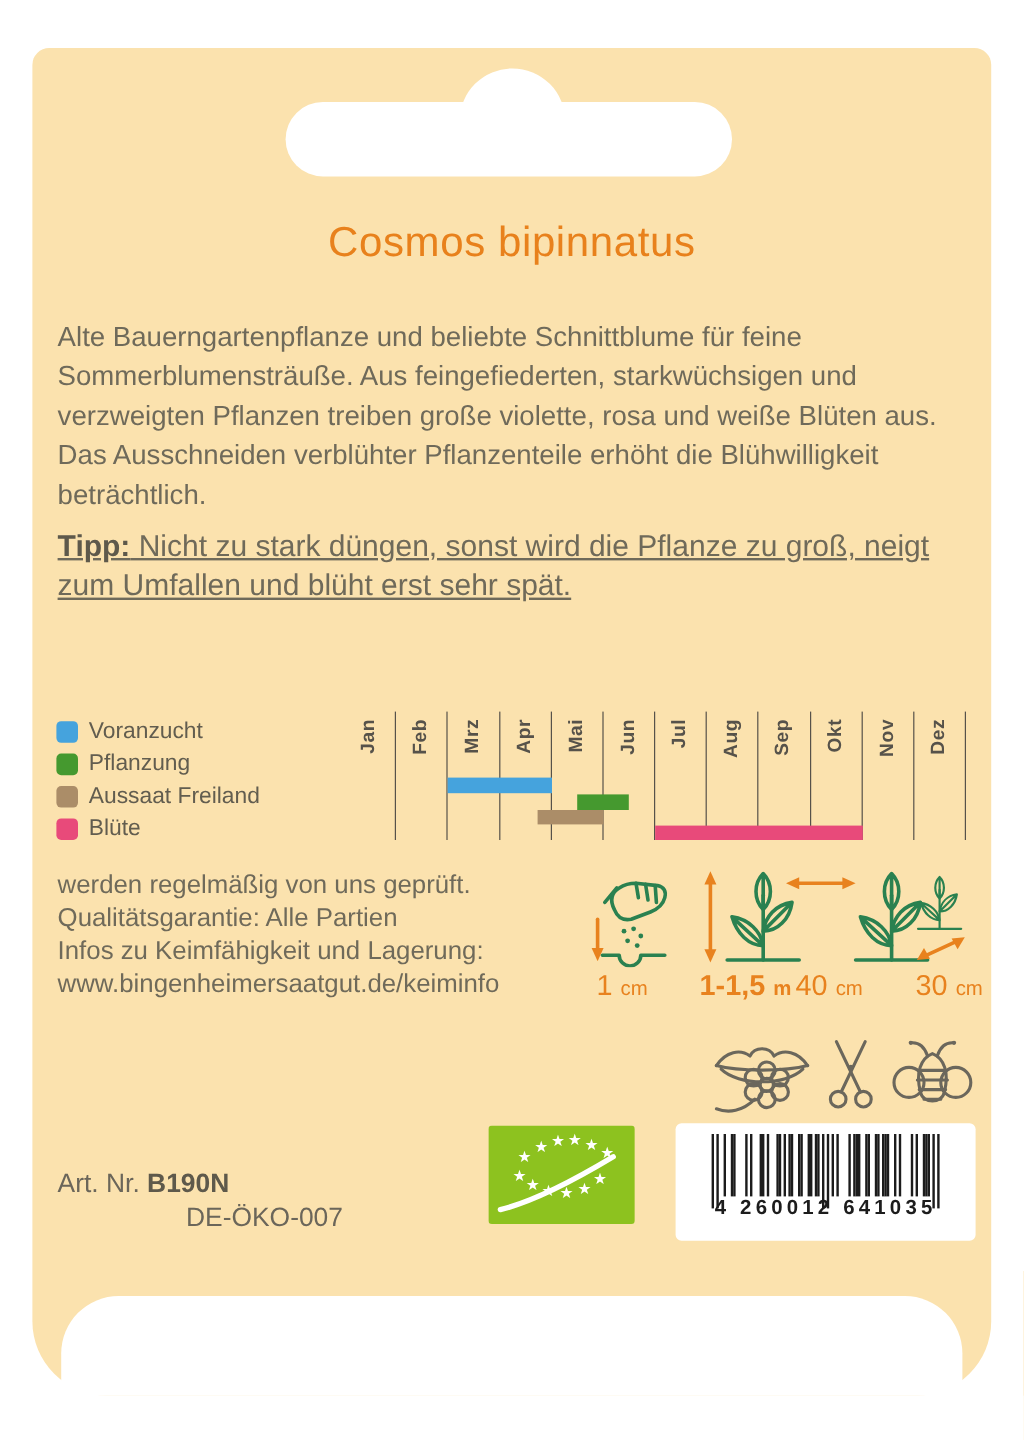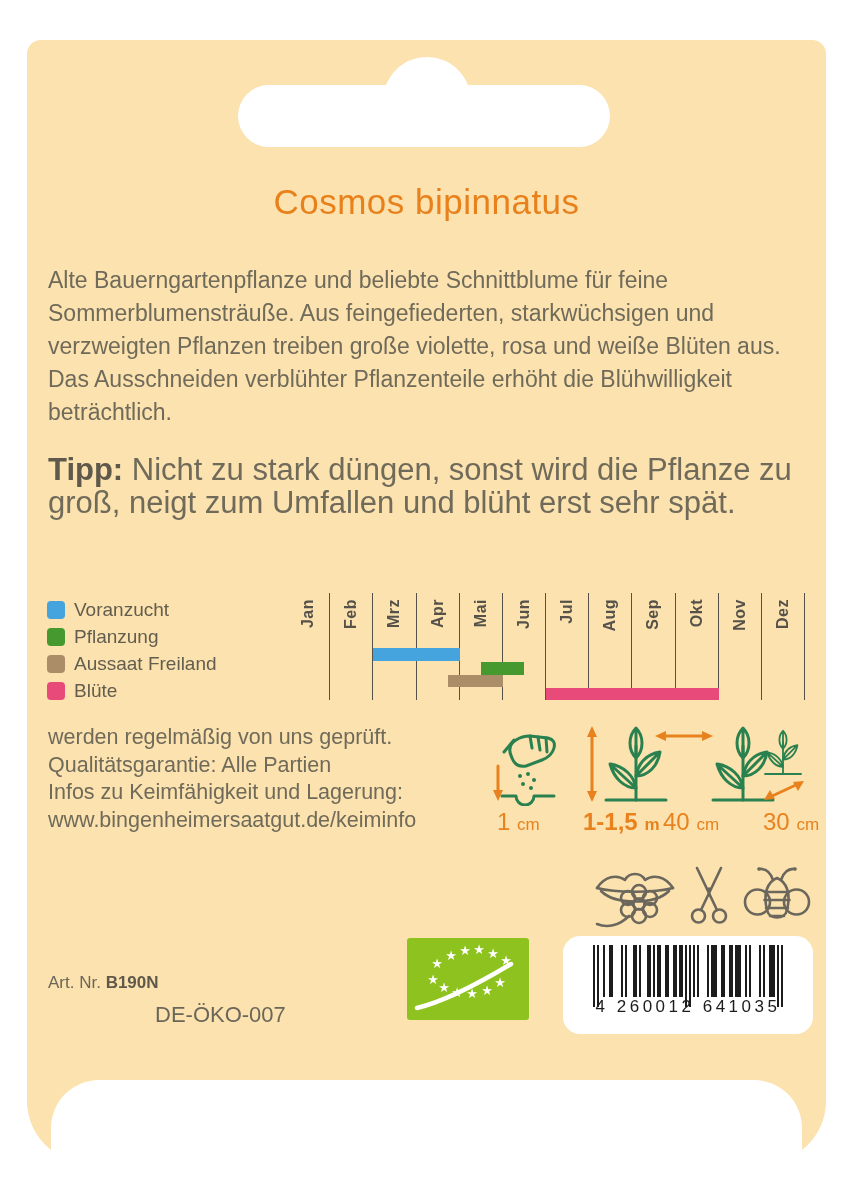--- a/index.html
+++ b/index.html
@@ -18,21 +18,21 @@
   .hole-slot{position:absolute;left:211px;top:45px;width:372px;height:62px;border-radius:31px;background:#ffffff;}
   
   .flap{position:absolute;left:24px;right:24px;top:1040px;height:83px;background:#ffffff;border-radius:48px 48px 0 0;}
   .bottom-mask{position:absolute;left:0;top:1163px;width:853px;height:37px;background:#ffffff;}
 
   .title{
     position:absolute;left:0;top:142px;width:100%;text-align:center;
     font-size:35px;color:#e8811c;letter-spacing:0.5px;
   }
   .desc{position:absolute;left:21px;top:224px;width:768px;font-size:23px;line-height:33px;}
-  .tip{position:absolute;left:21px;top:413px;width:768px;font-size:31px;line-height:33px;}
+  .tip{position:absolute;left:21px;top:399px;width:768px;font-size:25px;line-height:33px;text-decoration:underline;}
   .tip b{color:#5e594b;}
 
   
   .legend{position:absolute;left:20px;top:556px;}
   .legend-item{display:flex;align-items:center;height:27px;}
   .legend-swatch{width:18px;height:18px;border-radius:4px;margin-right:9px;flex:0 0 auto;}
   .legend-label{font-size:19px;color:#625d4f;}
   .chart{position:absolute;left:260px;top:553px;width:518px;height:107px;display:flex;}
   .month-cell{flex:1;position:relative;border-right:1.5px solid #56524a;}
   .month-cell:last-child{border-right:none;}
@@ -49,30 +49,30 @@
 
   
   .cult-label{position:absolute;top:768px;font-size:24px;color:#e8821e;white-space:nowrap;}
   .cult-label .unit{font-size:17px;}
 
   
   .company{position:absolute;left:21px;top:826px;font-size:21.5px;line-height:26px;}
   .company .name{color:#ef861c;font-weight:700;}
 
   
-  .artnr{position:absolute;left:21px;top:933px;font-size:17px;color:#6b665a;}
+  .artnr{position:absolute;left:21px;top:933px;font-size:22px;color:#6b665a;}
   .artnr b{color:#5e594b;}
   .ecocode{position:absolute;left:128px;top:962px;font-size:22px;color:#6b665a;}
 
   
   .eulogo{position:absolute;left:380px;top:898px;width:122px;height:82px;}
   
   .barcode{
-    position:absolute;left:536px;top:896px;width:250px;height:98px;background:#ffffff;border-radius:17px;
-    display:flex;flex-direction:column;align-items:center;
+    position:absolute;left:536px;top:896px;width:250px;height:98px;background:#ffffff;border-radius:5px;
+    display:flex;flex-direction:column;align-items:center;font-weight:bold;
   }
   .bc-bars{display:flex;align-items:flex-start;margin-top:9px;height:64px;}
   .bc-module{width:2px;height:52px;}
   .bc-module.on{background:#1c1c1c;}
   .bc-module.guard{height:62px;}
   .bc-digits{font-size:17px;letter-spacing:3.5px;color:#1c1c1c;margin-top:-12px;}
 
   svg{display:block;}
   .green-stroke{stroke:#2a8150;fill:none;stroke-width:3;stroke-linecap:round;stroke-linejoin:round;}
   .orange-stroke{stroke:#e8821e;fill:none;stroke-width:3;stroke-linecap:round;}

